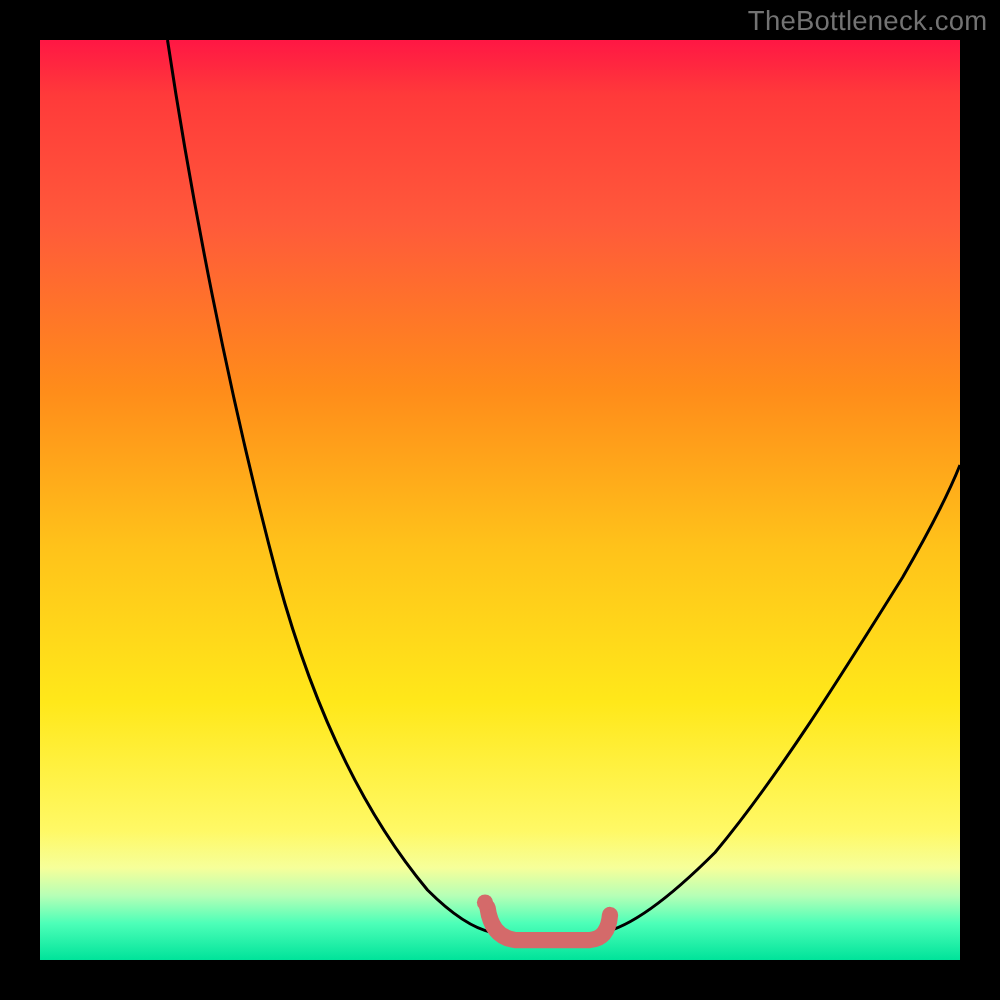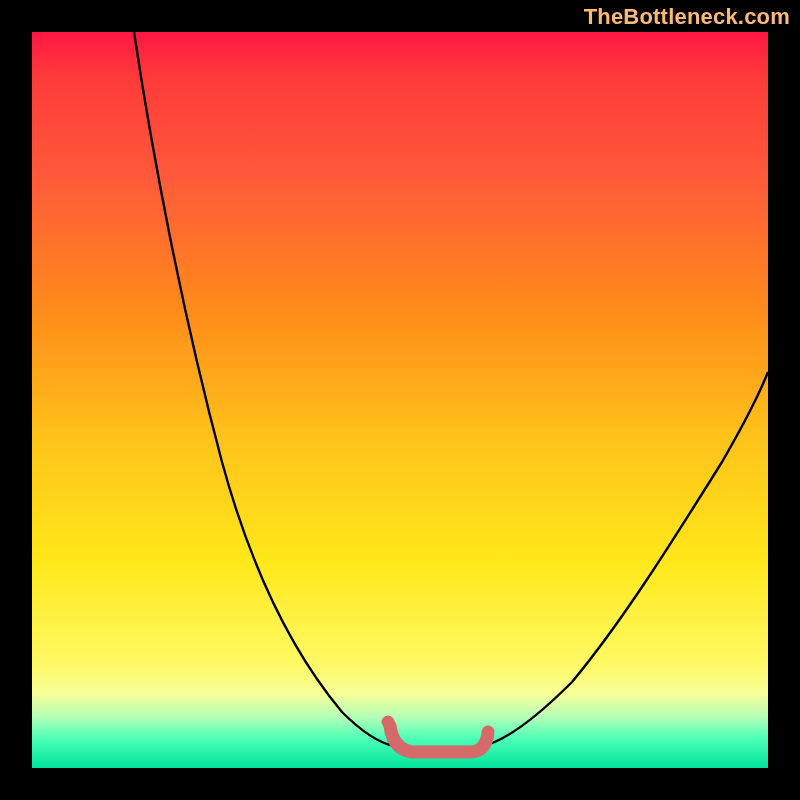--- a/index.html
+++ b/index.html
@@ -37,23 +37,23 @@
       #f6ff9a 90%,
       #b6ffb6 93%,
       #4dffb8 96%,
       #00e39a 100%
     );
   }
   .watermark {
     position: absolute;
     top: 4px;
     right: 10px;
-    color: #fdba74;
+    color: #737373;
     font-size: 22px;
-    font-weight: 700;
+    font-weight: 400;
     letter-spacing: 0.2px;
     user-select: none;
   }
   svg.curves {
     position: absolute;
     left: 0;
     top: 0;
     width: 736px;
     height: 736px;
     overflow: visible;

